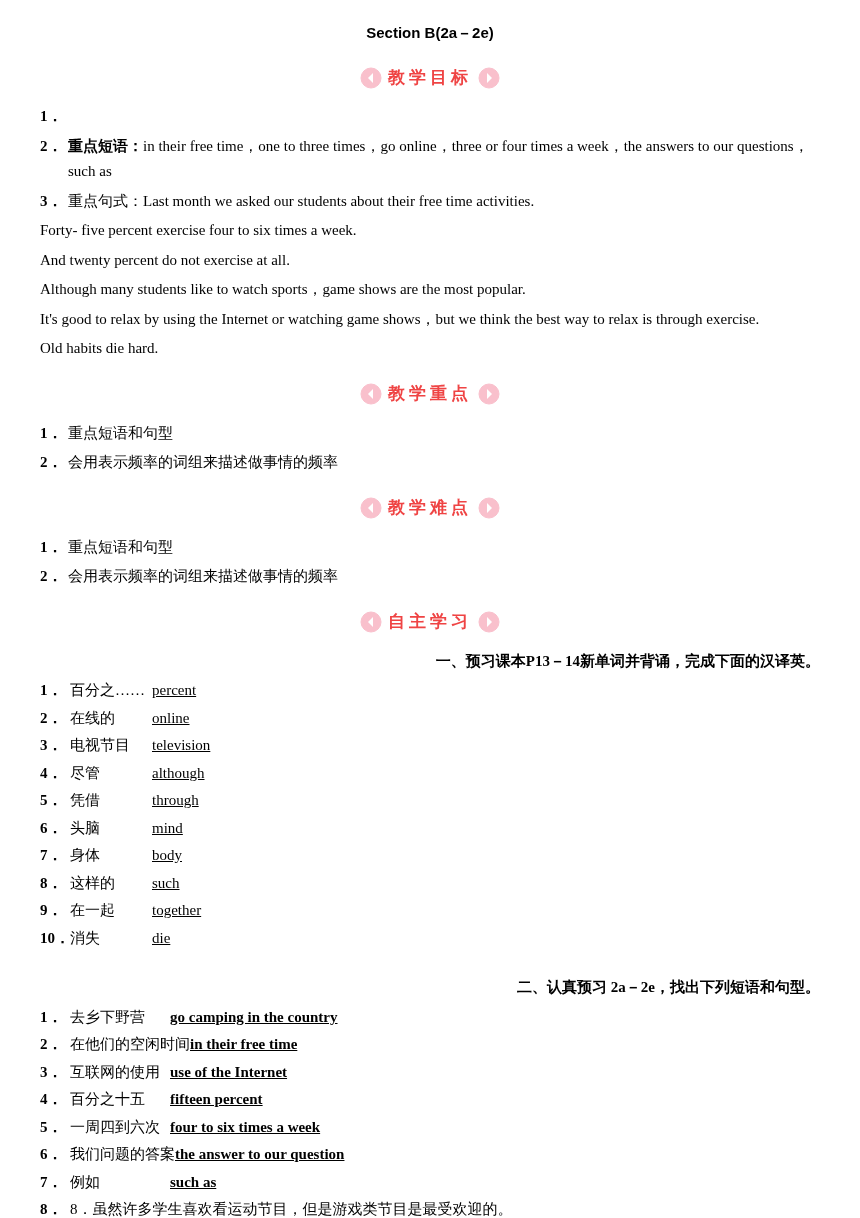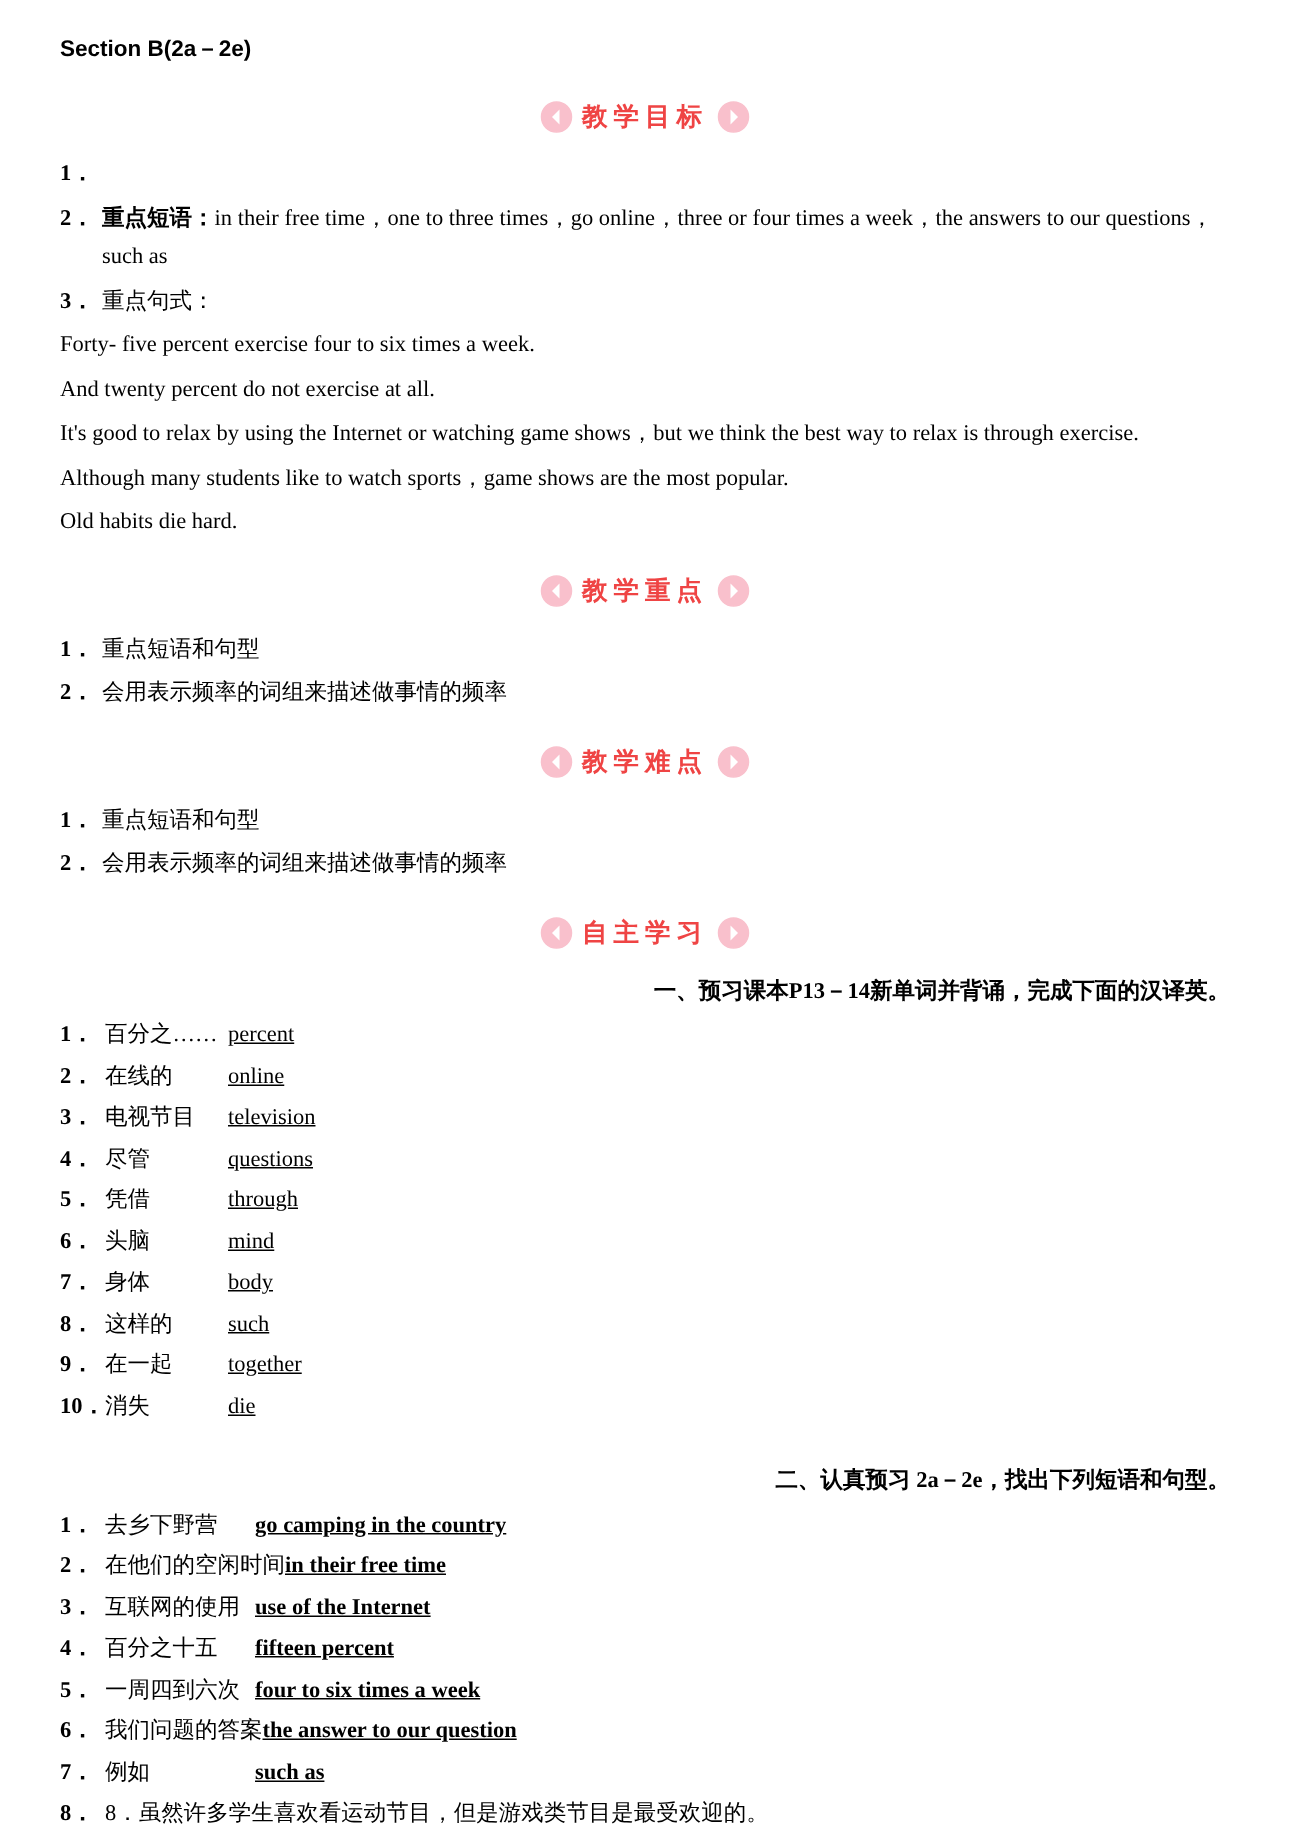--- a/index.html
+++ b/index.html
@@ -6,21 +6,21 @@
     body {
       font-family: "SimSun", "宋体", serif;
       font-size: 15px;
       color: #000;
       background: #fff;
       width: 860px;
       padding: 20px 40px;
       line-height: 1.7;
     }
     .section-title {
-      text-align: left;
+      text-align: center;
       font-weight: bold;
       font-size: 15px;
       margin-bottom: 18px;
       font-family: Arial, sans-serif;
     }
     .pink-banner {
       display: flex;
       align-items: center;
       justify-content: center;
       margin: 18px 0 12px 0;
@@ -138,32 +138,33 @@
   <div class="numbered-item">
     <span class="num">1．</span>
   </div>
   <div class="numbered-item">
     <span class="num">2．</span>
     <span><span class="label" style="font-weight:bold;">重点短语：</span><span>in their free time，one to three times，go online，three or four times a week，the answers to our questions，such as</span></span>
   </div>
   <div class="numbered-item">
     <span class="num">3．</span>
     <span style="font-weight:normal;">重点句式：</span>
+    <span>Last month we asked our students about their free time activities.</span>
   </div>
   <div class="paragraph no-indent">
     <span>Forty- five percent exercise four to six times a week.</span>
   </div>
   <div class="paragraph no-indent">
     <span>And twenty percent do not exercise at all.</span>
   </div>
   <div class="paragraph no-indent">
+    <span>Although many students like to watch sports，game shows are the most popular.</span>
+  </div>
+  <div class="paragraph no-indent">
     <span>It's good to relax by using the Internet or watching game shows，but we think the best way to relax is through exercise.</span>
-  </div>
-  <div class="paragraph no-indent">
-    <span>Although many students like to watch sports，game shows are the most popular.</span>
   </div>
   <div class="paragraph no-indent">
     <span>Old habits die hard.</span>
   </div>
 </div>
 
 <div class="pink-banner">
   <span class="arrow-icon">
     <svg viewBox="0 0 22 22" fill="none">
       <circle cx="11" cy="11" r="10" fill="#f9c0cc" stroke="#f9c0cc"></circle>
@@ -249,21 +250,21 @@
       <span class="venglish">online</span>
     </div>
       <div class="vocab-item">
       <span class="vnum">3．</span>
       <span class="vchinese">电视节目</span>
       <span class="venglish">television</span>
     </div>
       <div class="vocab-item">
       <span class="vnum">4．</span>
       <span class="vchinese">尽管</span>
-      <span class="venglish">questions</span>
+      <span class="venglish">although</span>
     </div>
       <div class="vocab-item">
       <span class="vnum">5．</span>
       <span class="vchinese">凭借</span>
       <span class="venglish">through</span>
     </div>
       <div class="vocab-item">
       <span class="vnum">6．</span>
       <span class="vchinese">头脑</span>
       <span class="venglish">mind</span>

